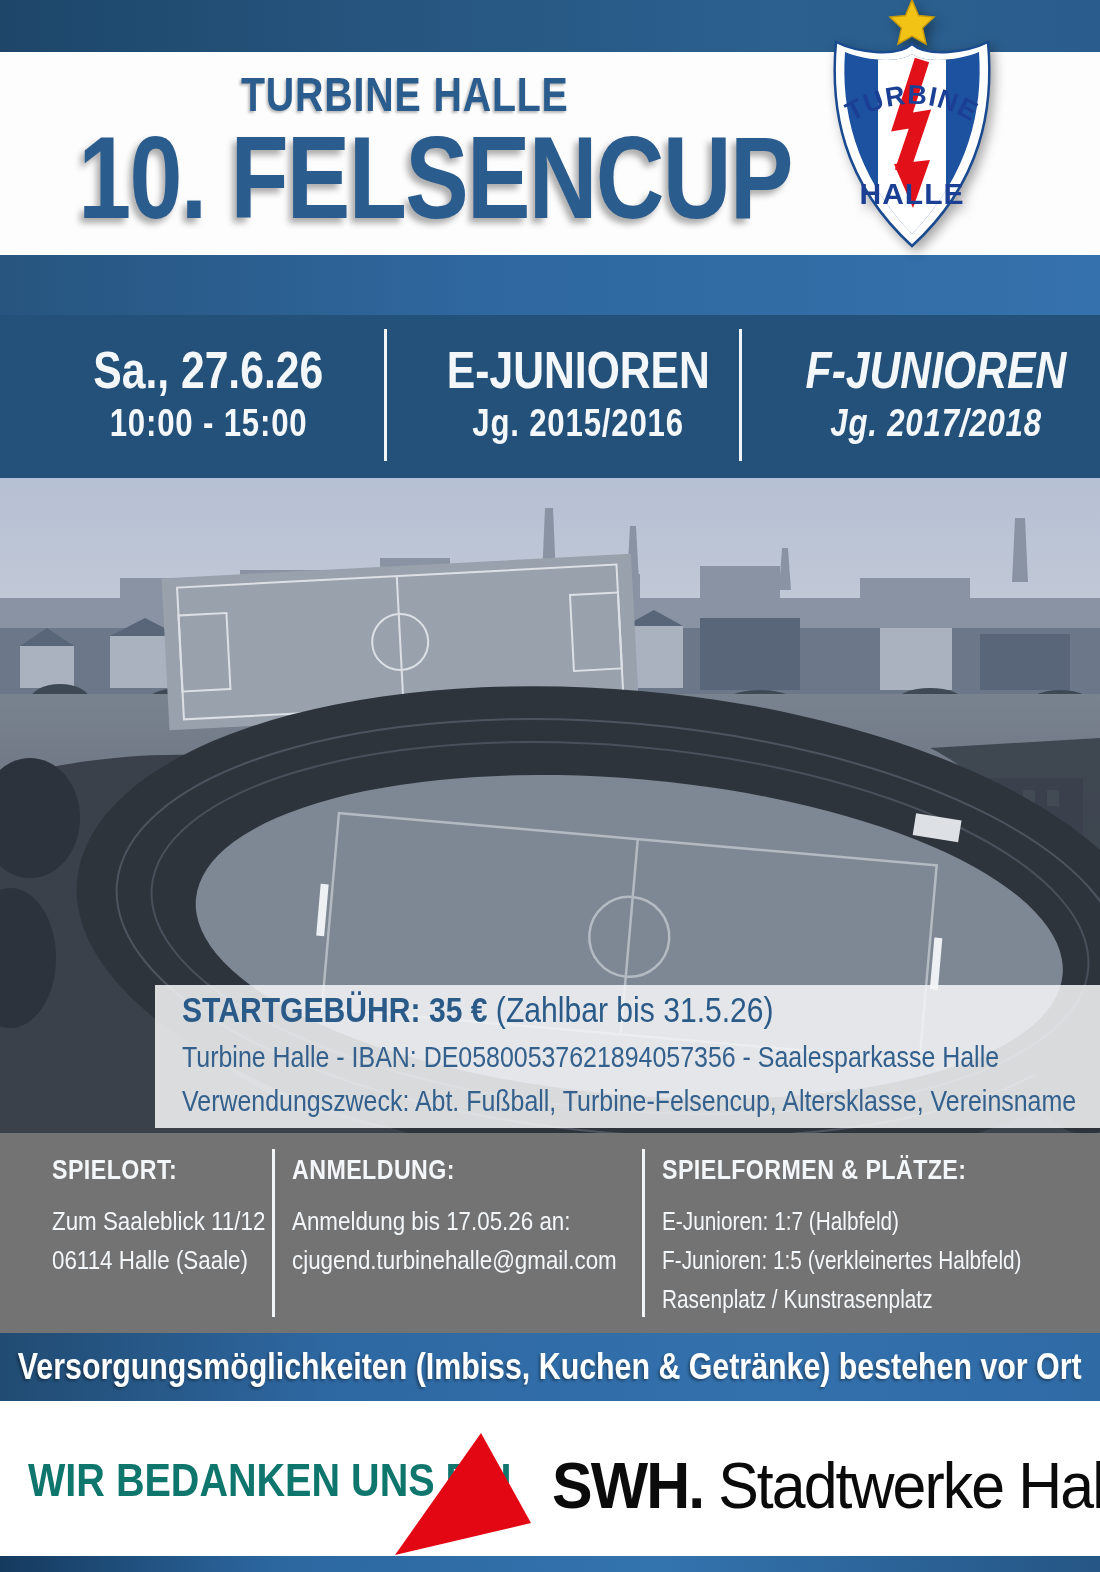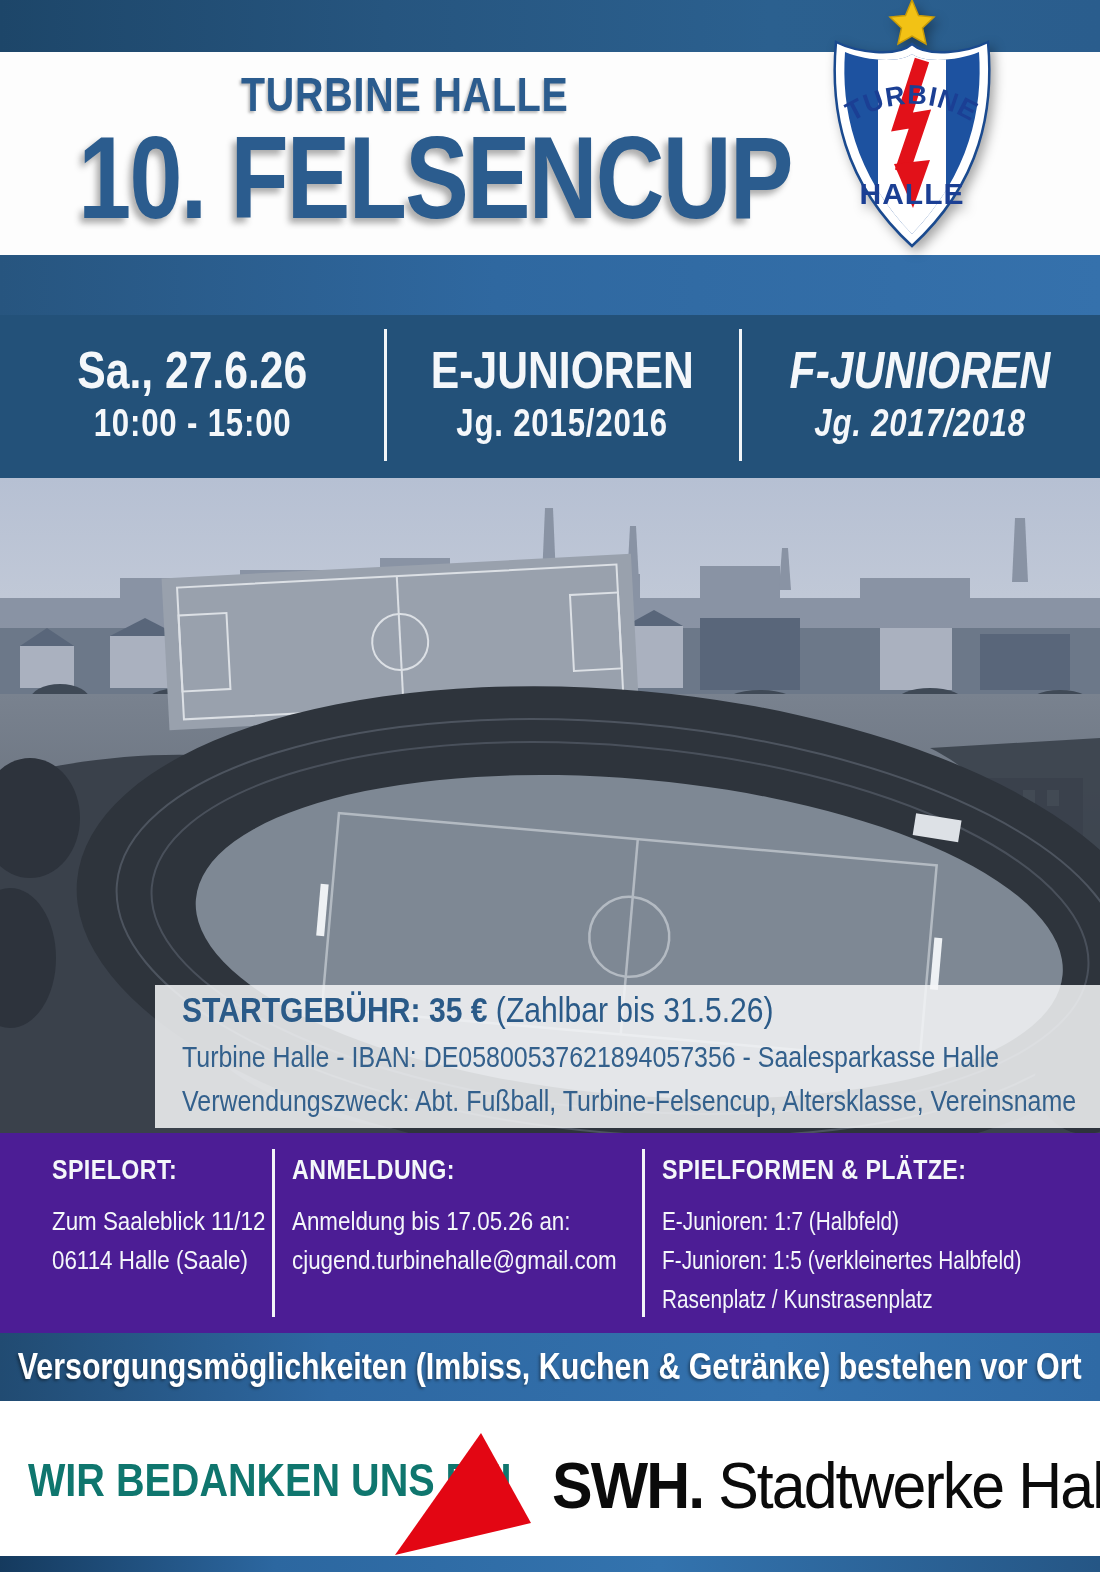--- a/index.html
+++ b/index.html
@@ -28,42 +28,42 @@
   .crest{ position:absolute; left:812px; top:-44px; width:200px; height:300px; z-index:5;
     filter:drop-shadow(4px 5px 6px rgba(0,0,0,.35)); }
 
   
   .grad-strip{ position:absolute; top:255px; left:0; width:100%; height:60px;
     background:linear-gradient(90deg,#27557f 0%,#2f68a0 45%,#3571ac 100%); }
 
   
   .event-panel{ position:absolute; top:315px; left:0; width:100%; height:163px; background:#235179; color:#f4f7fa; }
   .event-panel .col{ position:absolute; top:0; height:100%; display:flex; flex-direction:column;
-    justify-content:center; align-items:center; text-align:center; gap:8px; padding-bottom:8px; }
+    justify-content:center; align-items:center; text-align:center; gap:8px; padding-bottom:8px;margin-left:16px; }
   .event-col-1{ left:0;   width:385px; }
   .event-col-2{ left:385px; width:355px; }
   .event-col-3{ left:740px; width:360px;font-style:italic; }
   .event-l1{ font-size:52px; font-weight:800; letter-spacing:0; line-height:1; }
   .event-l2{ font-size:38px; font-weight:600; line-height:1; letter-spacing:1px; }
   .vdiv{ position:absolute; top:14px; width:2.5px; height:132px; background:#f2f5f8; }
   .vdiv-1{ left:384px; } .vdiv-2{ left:739px; }
 
   
   .photo{ position:absolute; top:478px; left:0; width:100%; height:655px; background:#9aa3b1; }
   .photo svg{ display:block; }
 
   
   .fee-box{ position:absolute; left:155px; top:507px; width:945px; height:143px;
     background:rgba(245,246,247,.86); padding:4px 10px 0 27px; color:#2a5a88; }
   .fee-head{ font-size:35px; line-height:1.2; }
   .fee-head b{ font-weight:800; }
   .fee-line{ font-size:29px; font-weight:500; color:#33608c; margin-top:9px; line-height:1.22; }
 
   
-  .details-panel{ position:absolute; top:1133px; left:0; width:100%; height:216px; background:#4c1d95; color:#f4f7fa; }
+  .details-panel{ position:absolute; top:1133px; left:0; width:100%; height:216px; background:#737373; color:#f4f7fa; }
   .details-panel .dcol{ position:absolute; top:22px; }
   .dcol-1{ left:52px;  width:215px; }
   .dcol-2{ left:292px; width:330px; }
   .dcol-3{ left:662px; width:430px; }
   .dhead{ font-size:27px; font-weight:800; letter-spacing:.5px; margin-bottom:16px; }
   .dbody{ font-size:26px; font-weight:500; line-height:1.5; }
   .ddiv{ position:absolute; top:16px; width:2.5px; height:168px; background:#f2f5f8; }
   .ddiv-1{ left:272px; } .ddiv-2{ left:642px; }
 
   

